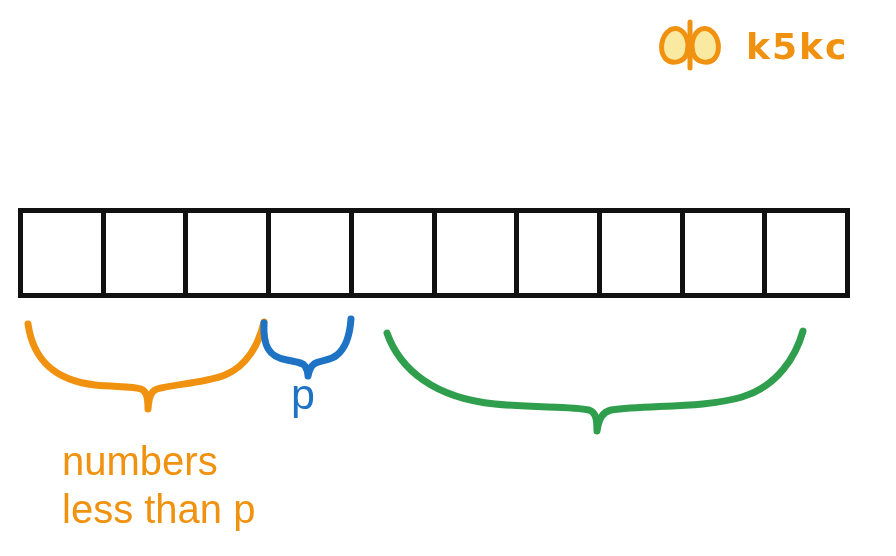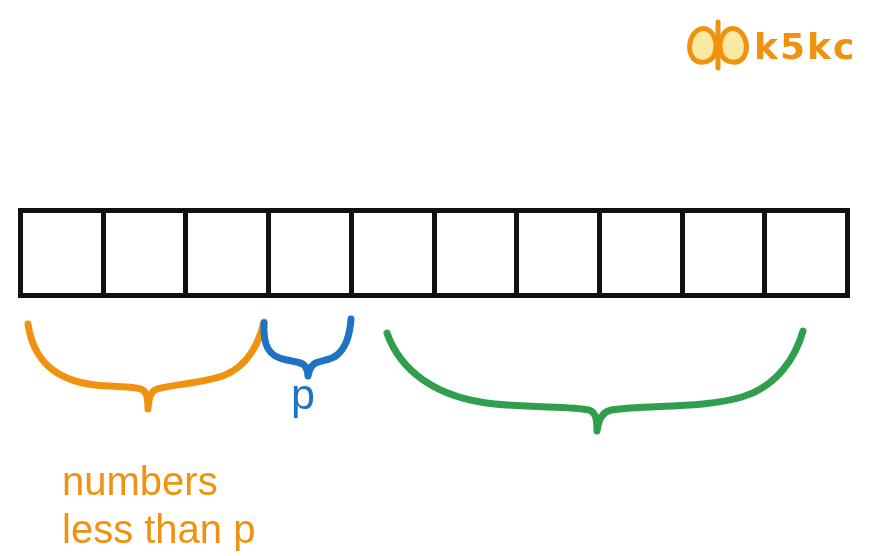--- a/index.html
+++ b/index.html
@@ -12,25 +12,25 @@
     width: 896px;
     height: 556px;
     background: #ffffff;
     overflow: hidden;
     font-family: "Liberation Sans", sans-serif;
   }
 
   
   .logo {
     position: absolute;
-    left: 684px;
+    left: 656px;
     top: 18px;
     display: flex;
     align-items: center;
-    gap: 2px;
+    gap: 22px;
     text-align: center;
   }
   .logo-text {
     color: var(--orange);
     font-size: 36px;
     font-weight: bold;
     font-family: "DejaVu Sans", sans-serif;
     letter-spacing: 2px;
     line-height: 1;
     padding-top: 4px;
@@ -73,21 +73,20 @@
   .label {
     position: absolute;
     white-space: pre-line;
     line-height: 48px;
   }
   .label-less {
     left: 62px;
     top: 437px;
     color: var(--orange);
     font-size: 40px;
-    margin-top: 20px;
   }
   .label-p {
     left: 291px;
     top: 371px;
     color: var(--blue);
     font-size: 43px;
     line-height: 1.1;
   }
   .label-gte {
     left: 487px;

